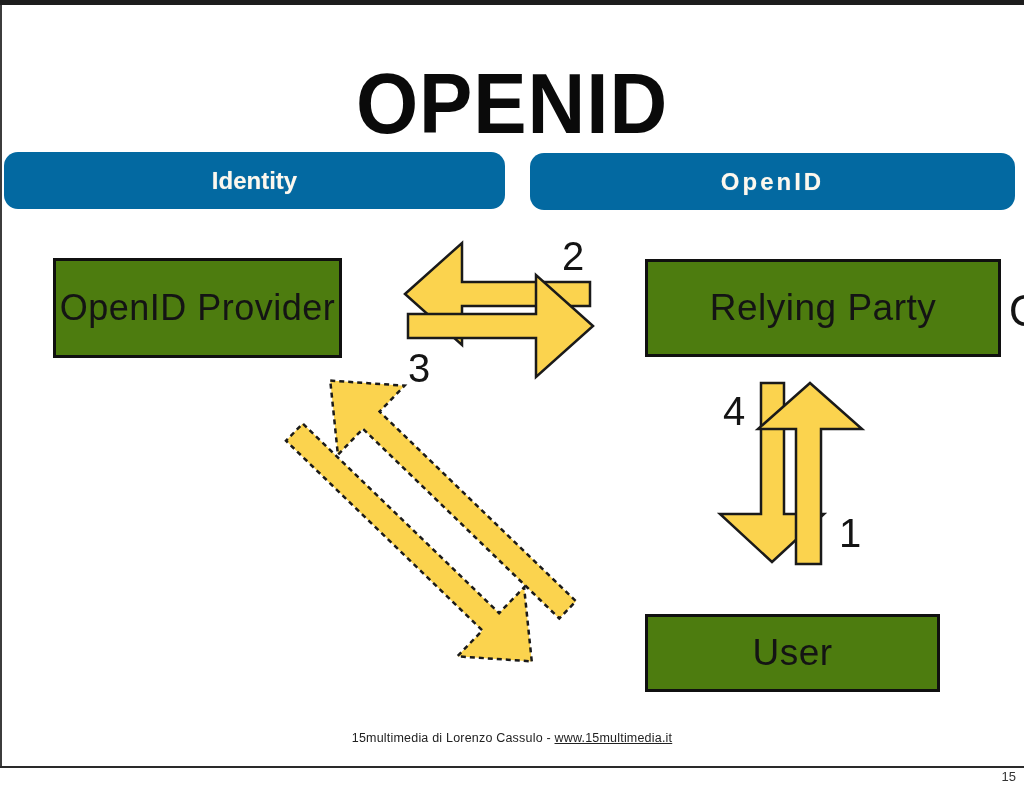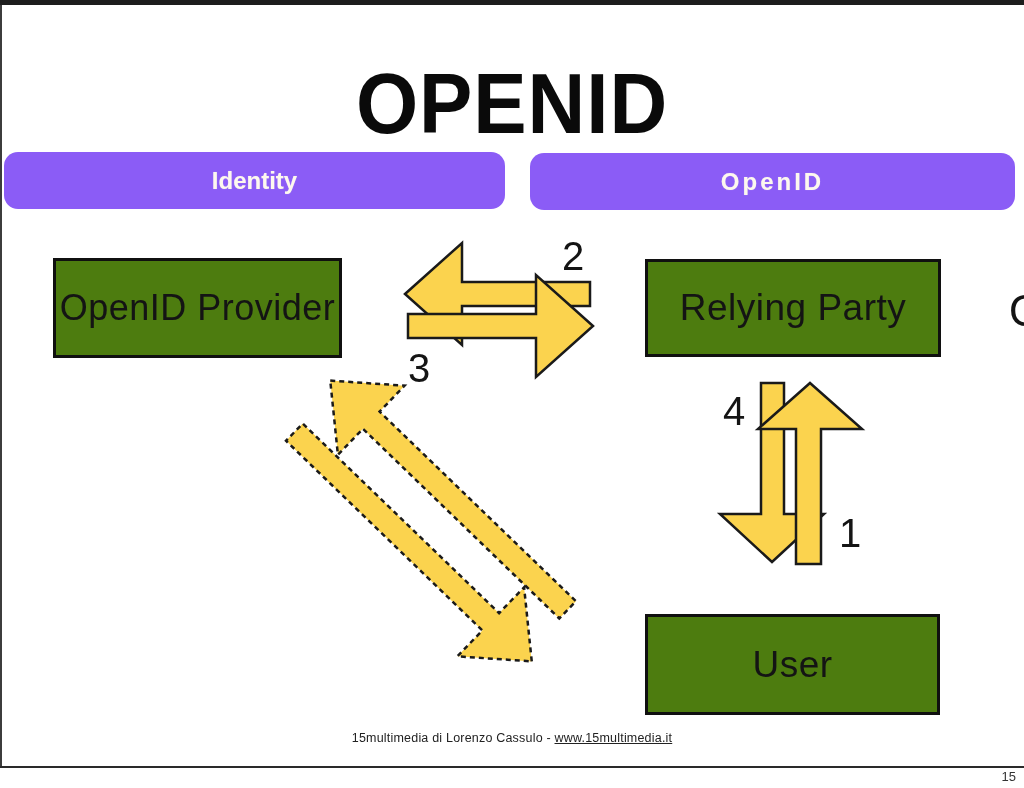--- a/index.html
+++ b/index.html
@@ -17,37 +17,37 @@
 
   
   .title{
     position:absolute;left:0;top:60px;width:1024px;text-align:center;
     font-size:86px;font-weight:900;letter-spacing:1px;line-height:1.0;
     transform:scaleX(0.93);transform-origin:50% 50%;color:#0a0a0a;
   }
 
   
   .banner{
-    position:absolute;height:57px;background:#8b5cf6;border-radius:14px;
+    position:absolute;height:57px;background:#0369a1;border-radius:14px;
     display:flex;align-items:center;justify-content:center;
     color:#FDF8EE;font-weight:bold;font-size:24px;
     text-shadow:0 0 1px rgba(255,255,255,.4);
   }
   .banner-identity{left:4px;top:152px;width:501px;}
   .banner-openid{left:530px;top:153px;width:485px;letter-spacing:3px;}
 
   
   .node{
     position:absolute;background:#4d7c0f;border:3px solid #101010;box-sizing:border-box;
     display:flex;align-items:center;justify-content:center;
     font-size:37px;color:#141414;letter-spacing:0.5px;white-space:nowrap;
   }
   .node-op{left:53px;top:258px;width:289px;height:100px;font-size:36px;}
-  .node-rp{left:645px;top:259px;width:296px;height:98px;}
-  .node-user{left:645px;top:614px;width:295px;height:101px;}
+  .node-rp{left:645px;top:259px;width:356px;height:98px;}
+  .node-user{left:645px;top:614px;width:295px;height:78px;}
 
   
   .step{position:absolute;font-size:40px;color:#141414;line-height:1;}
   .step-2{left:562px;top:236px;}
   .step-3{left:408px;top:348px;}
   .step-4{left:723px;top:391px;}
   .step-1{left:839px;top:513px;}
 
   
   .arrows{position:absolute;left:0;top:0;pointer-events:none;}

